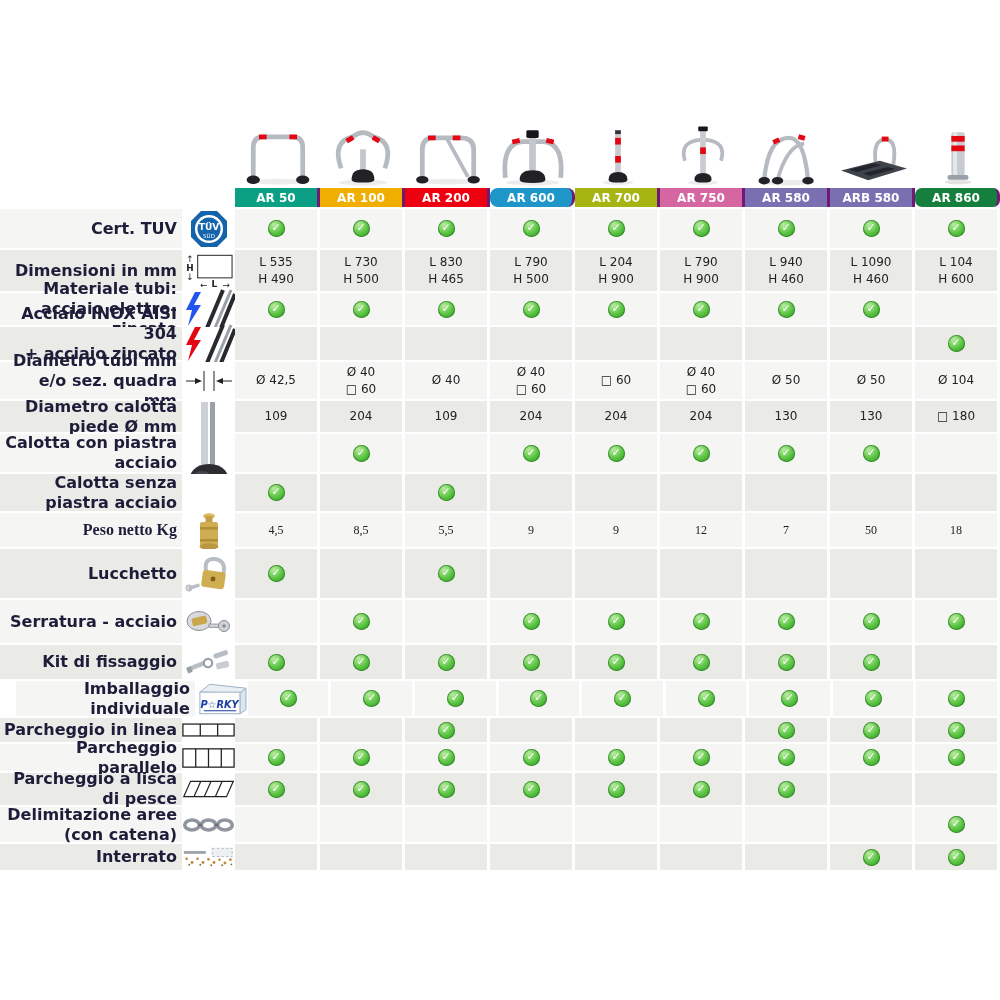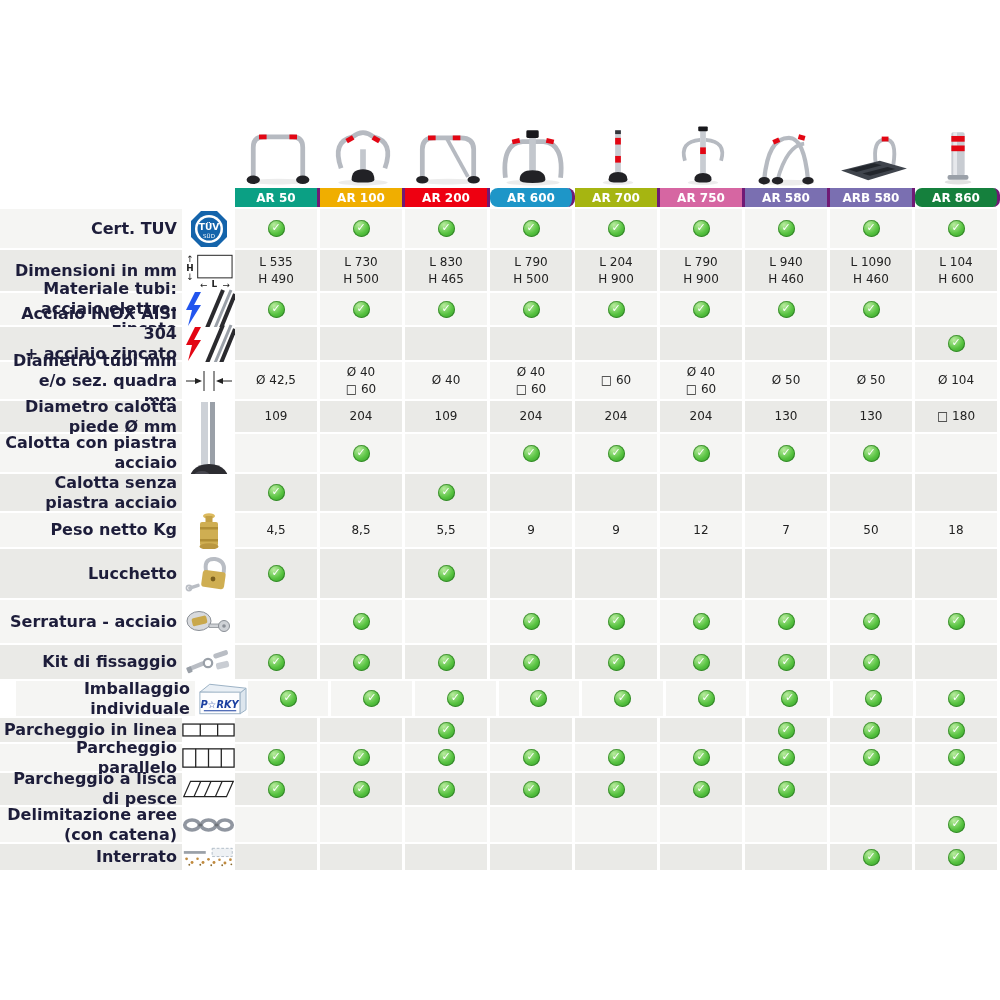--- a/index.html
+++ b/index.html
@@ -300,21 +300,21 @@
         <div class="cell"><div class="check">✓</div></div>
         <div class="cell"></div>
         <div class="cell"><div class="check">✓</div></div>
         <div class="cell"></div>
         <div class="cell"></div>
         <div class="cell"></div>
         <div class="cell"></div>
         <div class="cell"></div>
         <div class="cell"></div>
       </div>
-      <div class="trow" style="height: 34px; --s: #f5f5f3;">
+      <div class="trow" style="height: 34px; font-family: Liberation Serif, serif; --s: #f5f5f3;">
         <div class="cell-label">Peso netto Kg</div>
         <div class="cell-icon">
           <svg width="34" height="42" viewBox="0 0 34 42">
             <ellipse cx="17" cy="7" rx="6" ry="2.8" fill="#dcba5e"></ellipse>
             <rect x="13.5" y="7" width="7" height="6" fill="#c3a045"></rect>
             <rect x="8" y="13" width="18" height="24" rx="2" fill="#cfae52"></rect>
             <rect x="8" y="18" width="18" height="2.5" fill="#b08e35"></rect>
             <rect x="8" y="30" width="18" height="2.5" fill="#b08e35"></rect>
             <ellipse cx="17" cy="37.5" rx="9.5" ry="3.2" fill="#ba9740"></ellipse>
           </svg>

